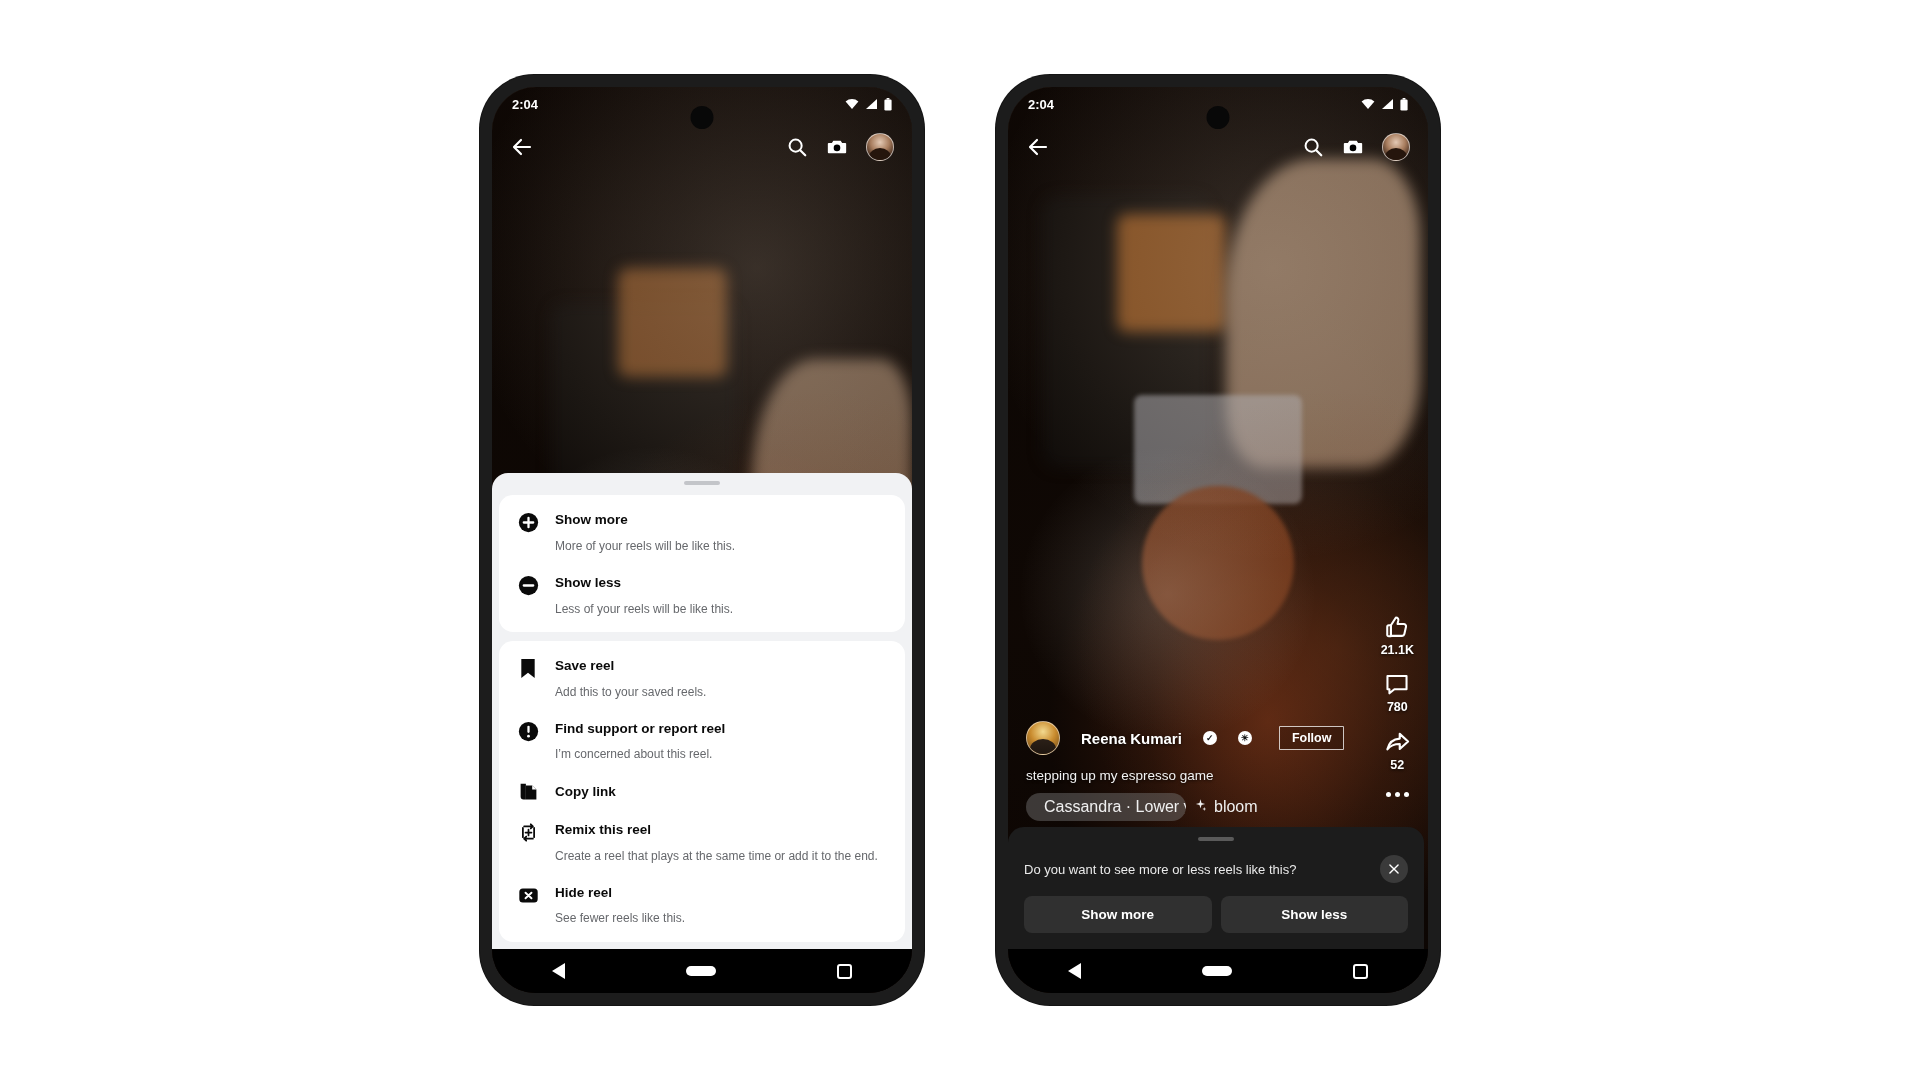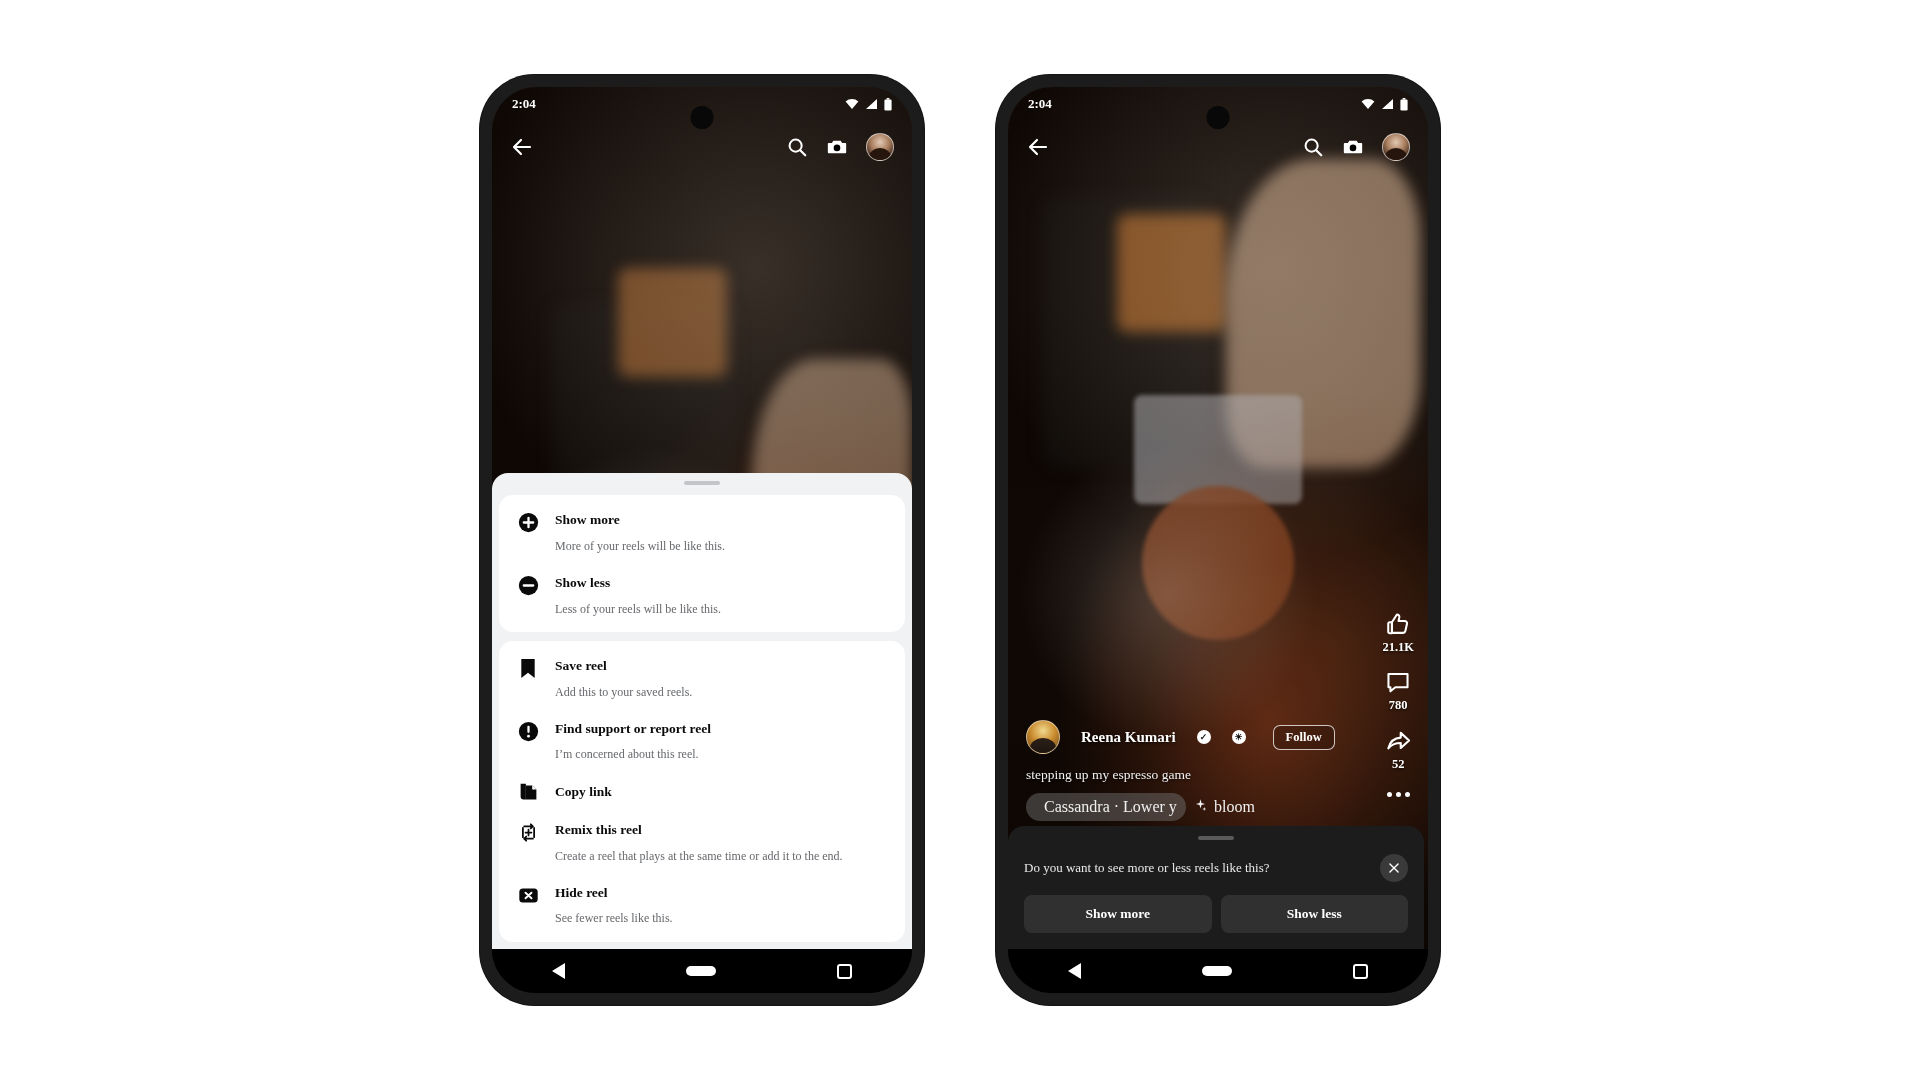--- a/index.html
+++ b/index.html
@@ -25,21 +25,20 @@
     border-radius: 54px;
     box-shadow: 0 0 0 1px #141414;
     padding: 12px;
   }
   .phone-screen {
     position: relative;
     width: 100%; height: 100%;
     border-radius: 44px;
     overflow: hidden;
     background: #000000;
-    font-family: Liberation Serif, serif;
   }
 
   
   .video {
     position: absolute; inset: 0;
     background:
       radial-gradient(ellipse 52% 30% at 62% 70%, rgba(90,38,18,0.95) 0%, rgba(36,16,8,0.9) 55%, rgba(12,6,3,0.95) 100%),
       radial-gradient(ellipse 40% 26% at 70% 38%, rgba(168,150,132,0.55) 0%, rgba(60,44,32,0.2) 60%, rgba(0,0,0,0) 100%),
       radial-gradient(ellipse 30% 22% at 26% 20%, rgba(150,120,92,0.45) 0%, rgba(30,20,12,0.1) 70%, rgba(0,0,0,0) 100%),
       linear-gradient(170deg, #3a2b20 0%, #241a12 28%, #4a2b18 55%, #2a1207 76%, #140903 100%);
@@ -122,21 +121,21 @@
   .author-name { color: #fff; font-size: 15px; font-weight: 700;
     text-shadow: 0 1px 3px rgba(0,0,0,0.7); }
   .badge-circle {
     width: 14px; height: 14px; border-radius: 50%; background: #fff;
     display: inline-flex; align-items: center; justify-content: center;
     color: #111; font-size: 9px; font-weight: 700;
   }
   .follow-btn {
     margin-left: 6px;
     border: 1px solid rgba(255,255,255,0.75);
-    border-radius: 7px; padding: 4px 12px;
+    border-radius: 1px; padding: 4px 12px;
     color: #fff; font-size: 12.5px; font-weight: 700;
     background: rgba(0,0,0,0.18);
   }
   .caption {
     margin-top: 13px; color: #f2f2f2; font-size: 13.5px;
     text-shadow: 0 1px 3px rgba(0,0,0,0.8);
   }
   .chips { margin-top: 10px; display: flex; align-items: center; gap: 8px; }
   .chip {
     display: inline-flex; align-items: flex-start; gap: 7px;

